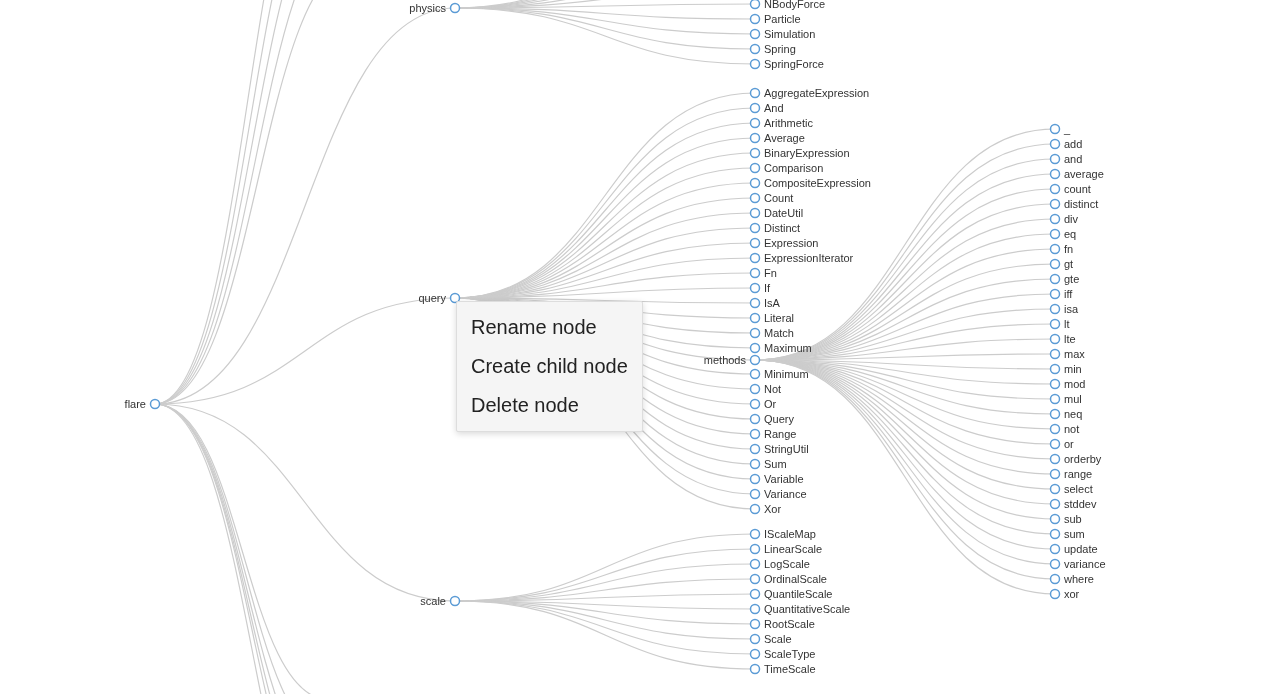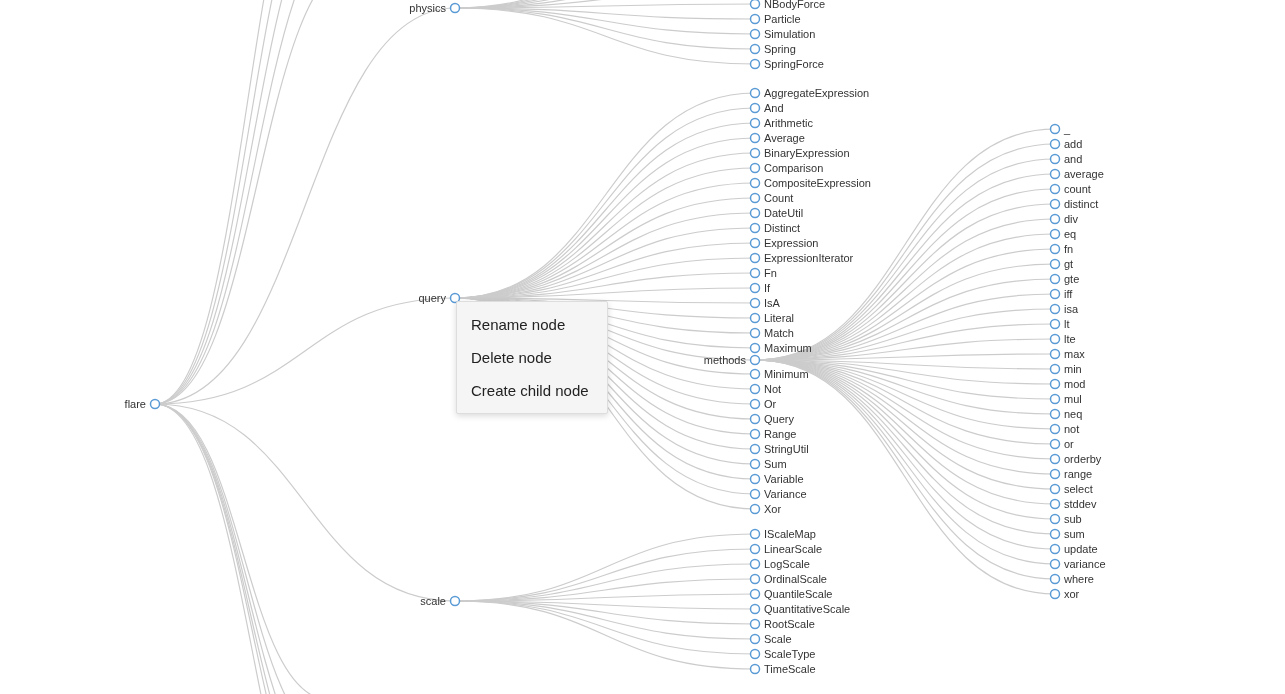--- a/index.html
+++ b/index.html
@@ -33,21 +33,21 @@
     stroke: #ccc;
     stroke-width: 1.2;
   }
   .context-menu {
     position: absolute;
     background: #f5f5f5;
     border: 1px solid #ddd;
     border-radius: 2px;
     box-shadow: 0 2px 6px rgba(0,0,0,0.15);
     padding: 6px 0;
-    font-size: 15px;
+    font-size: 20px;
     min-width: 150px;
   }
   .context-menu .item {
     padding: 8px 14px;
     cursor: pointer;
     color: #222;
   }
 </style>
 </head>
 <body>
@@ -470,15 +470,15 @@
       </g>
       <g>
         <circle class="node-dot" cx="755" cy="669" r="4.5"></circle>
         <text class="node-label" x="764" y="672.5" text-anchor="start">TimeScale</text>
       </g>
     </g>
 </svg>
 
 <div class="context-menu" id="context-menu" style="left: 456px; top: 301px;">
   <div class="item">Rename node</div>
+  <div class="item">Create child node</div>
   <div class="item">Delete node</div>
-  <div class="item">Create child node</div>
 </div>
 
 </body></html>

